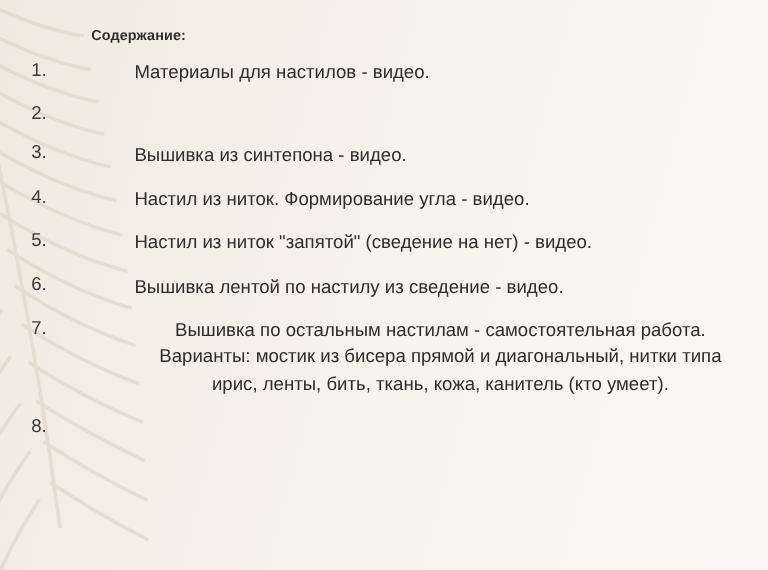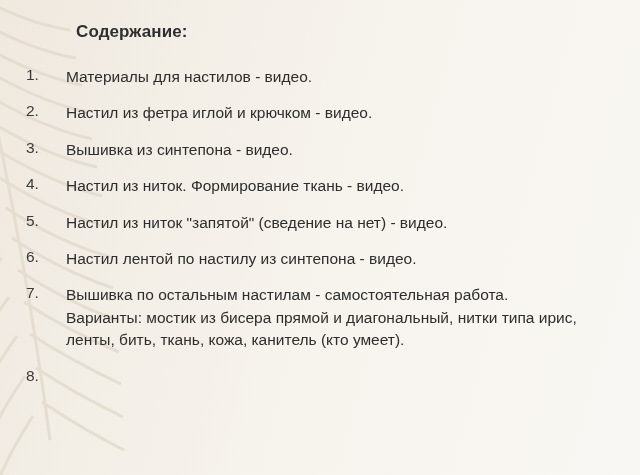--- a/index.html
+++ b/index.html
@@ -29,24 +29,24 @@
     height: 540px;
     pointer-events: none;
     opacity: 0.85;
   }
   .content {
     position: relative;
     z-index: 2;
     padding: 18px 18px 0 18px;
   }
   .title {
-    font-size: 17px;
+    font-size: 12px;
     font-weight: bold;
     color: #2f2f2f;
-    margin: 4px 0 24px 58px;
+    margin: 4px 0 14px 58px;
     letter-spacing: 0.1px;
   }
   ol.list {
     list-style: none;
     margin: 0;
     padding: 0;
   }
   ol.list li {
     display: flex;
     align-items: flex-start;
@@ -59,23 +59,25 @@
     color: #3a3a3a;
     text-align: left;
     padding-left: 8px;
     box-sizing: border-box;
   }
   ol.list li .txt {
     font-size: 15.5px;
     color: #2d2d2d;
     line-height: 1.38;
     max-width: 520px;
+    margin-left: 46px;
   }
   ol.list li.multiline .txt {
     line-height: 1.45;
+    text-align: center;
   }
 </style>
 </head>
 <body>
 
 <div class="slide">
 
   <svg class="feather" viewBox="0 0 260 540" xmlns="http://www.w3.org/2000/svg">
     <g stroke="#e2dacb" stroke-width="3" fill="none" opacity="0.95">
       <path d="M30 -10 C 60 120, 95 280, 120 470"></path>
@@ -113,37 +115,36 @@
   <div class="content">
     <div class="title">Содержание:</div>
 
     <ol class="list">
       <li>
         <span class="num">1.</span>
         <span class="txt">Материалы для настилов - видео.</span>
       </li>
       <li>
         <span class="num">2.</span>
-        <span class="txt">Настил из фетра иглой и крючком - видео.</span>
       </li>
       <li>
         <span class="num">3.</span>
         <span class="txt">Вышивка из синтепона - видео.</span>
       </li>
       <li>
         <span class="num">4.</span>
-        <span class="txt">Настил из ниток. Формирование ткань - видео.</span>
+        <span class="txt">Настил из ниток. Формирование угла - видео.</span>
       </li>
       <li>
         <span class="num">5.</span>
         <span class="txt">Настил из ниток "запятой" (сведение на нет) - видео.</span>
       </li>
       <li>
         <span class="num">6.</span>
-        <span class="txt">Настил лентой по настилу из синтепона - видео.</span>
+        <span class="txt">Вышивка лентой по настилу из сведение - видео.</span>
       </li>
       <li class="multiline">
         <span class="num">7.</span>
         <span class="txt">Вышивка по остальным настилам - самостоятельная работа. Варианты: мостик из бисера прямой и диагональный, нитки типа ирис, ленты, бить, ткань, кожа, канитель (кто умеет).</span>
       </li>
       <li>
         <span class="num">8.</span>
       </li>
     </ol>
   </div>

